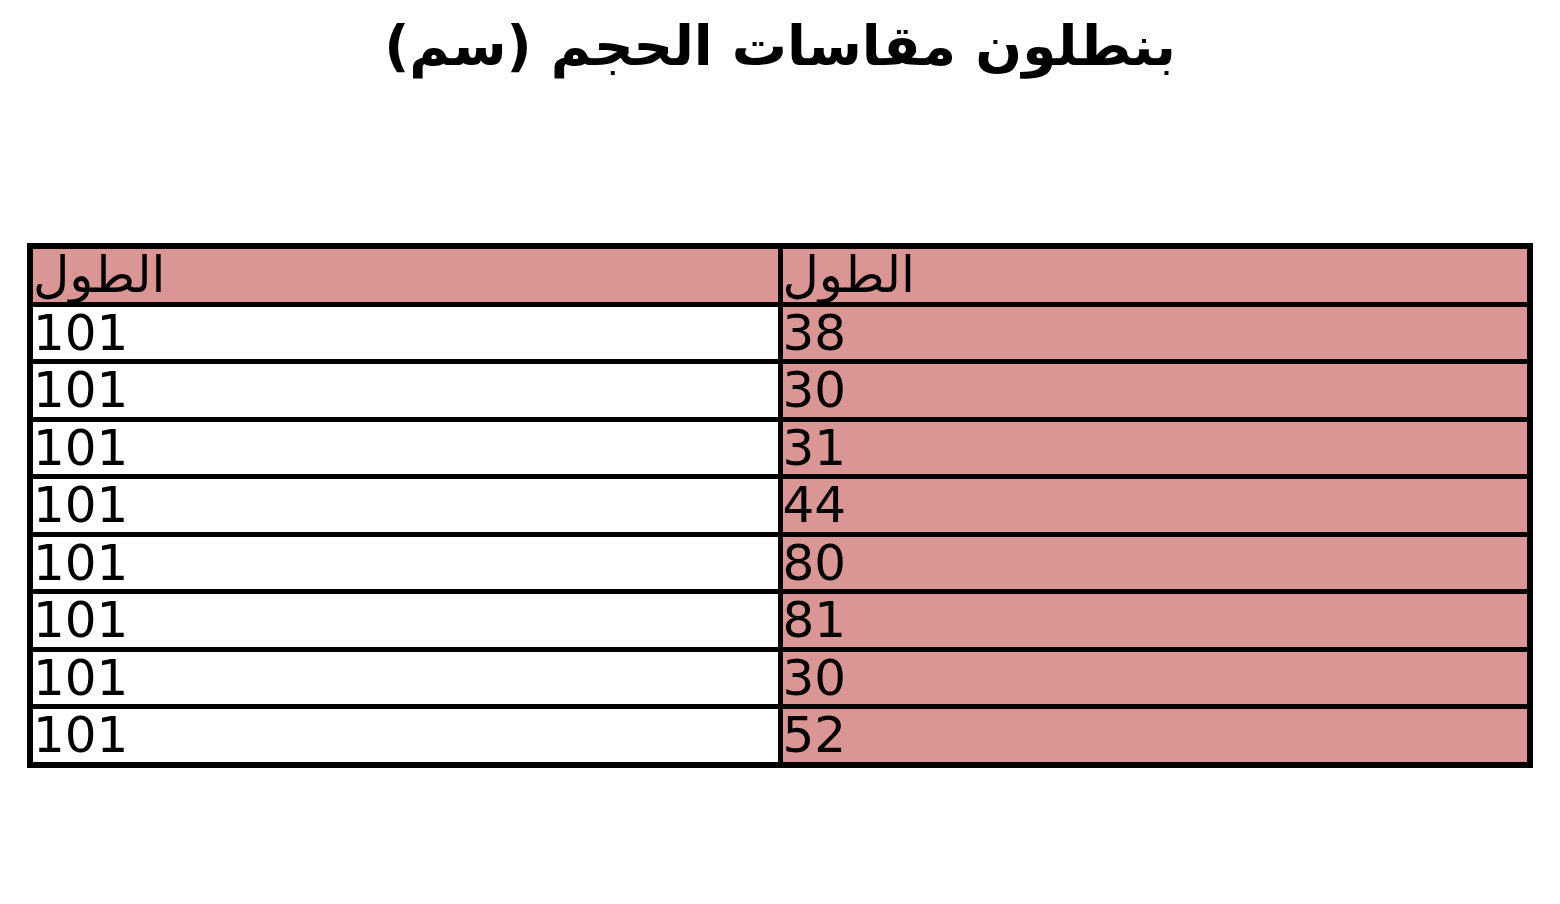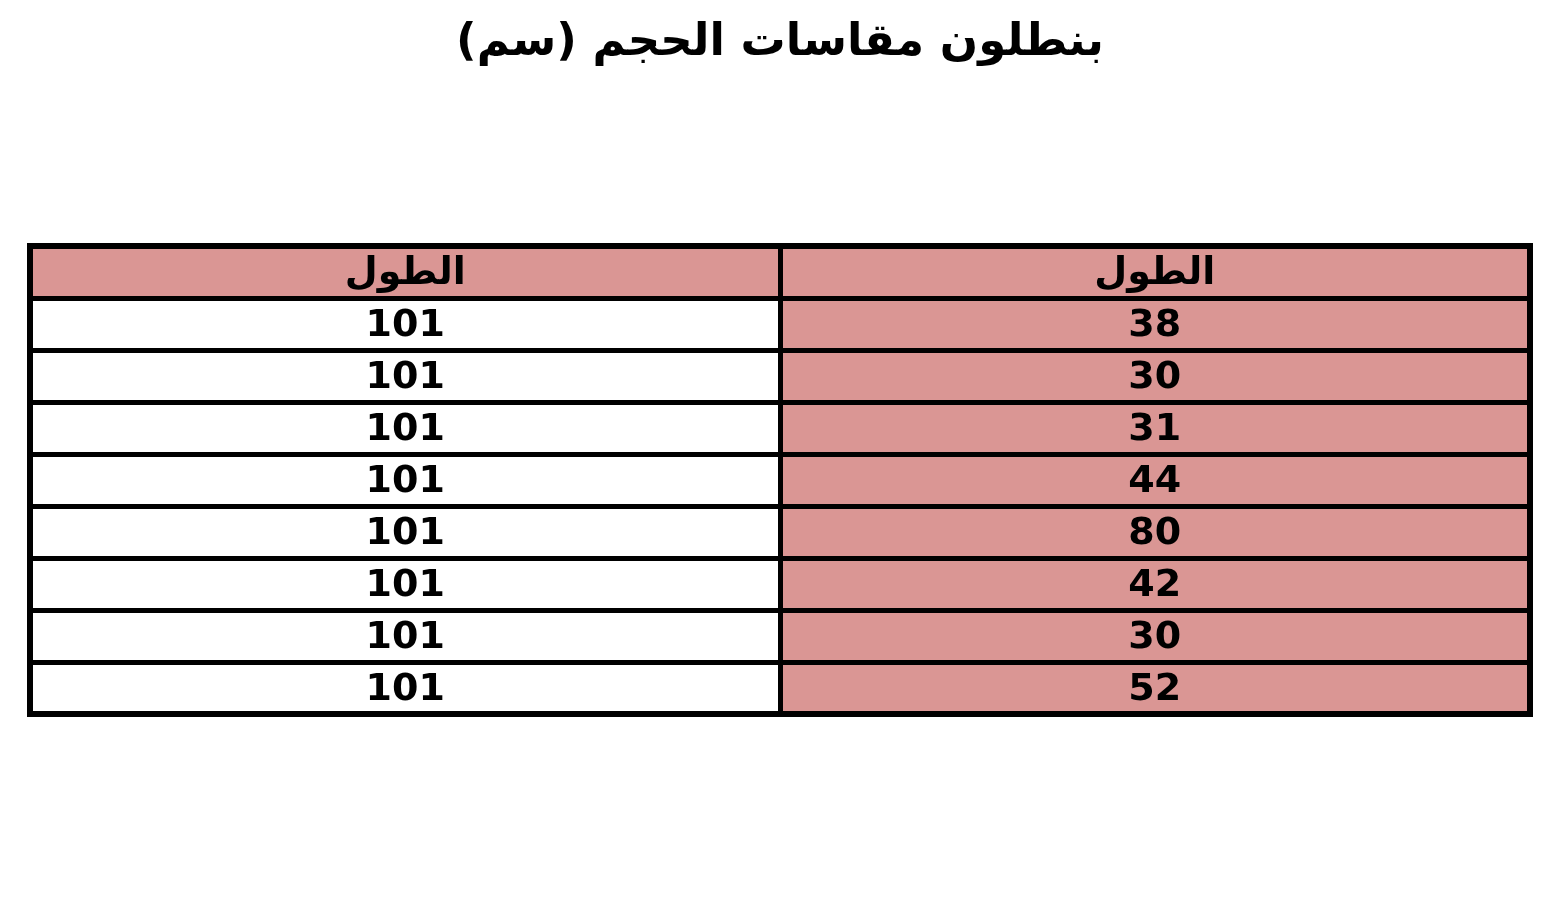--- a/index.html
+++ b/index.html
@@ -25,21 +25,21 @@
     overflow: hidden;
   }
   .page-title {
     position: absolute;
     top: 8px;
     left: 0;
     width: 100%;
     margin: 0;
     text-align: center;
     direction: rtl;
-    font-size: 45px;
+    font-size: 55px;
     font-weight: bold;
     line-height: 1.4;
     letter-spacing: 0;
   }
   .table-wrap {
     position: absolute;
     top: 243px;
     left: 27px;
     width: 1506px;
   }
@@ -48,24 +48,24 @@
     border-collapse: collapse;
     direction: rtl;          
     table-layout: fixed;
     border: 6px solid var(--border);
   }
   table.size-chart th,
   table.size-chart td {
     border: 5px solid var(--border);
     height: 52px;
     padding: 0;
-    text-align: center;
+    text-align: left;
     vertical-align: middle;
-    font-weight: bold;
-    font-size: 38px;
+    font-weight: normal;
+    font-size: 50px;
     line-height: 1.05;
   }
   th.col-size, td.cell-size { background: var(--size-column-bg); }
   th.col-length { background: var(--header-bg); }
   td.cell-length { background: var(--length-column-bg); }
 </style>
 </head>
 <body>
 
 <h1 class="page-title">بنطلون مقاسات الحجم (سم)</h1>
@@ -93,21 +93,21 @@
       </tr>
       <tr>
         <td class="cell-size">44</td>
         <td class="cell-length">101</td>
       </tr>
       <tr>
         <td class="cell-size">80</td>
         <td class="cell-length">101</td>
       </tr>
       <tr>
-        <td class="cell-size">42</td>
+        <td class="cell-size">81</td>
         <td class="cell-length">101</td>
       </tr>
       <tr>
         <td class="cell-size">30</td>
         <td class="cell-length">101</td>
       </tr>
       <tr>
         <td class="cell-size">52</td>
         <td class="cell-length">101</td>
       </tr>

